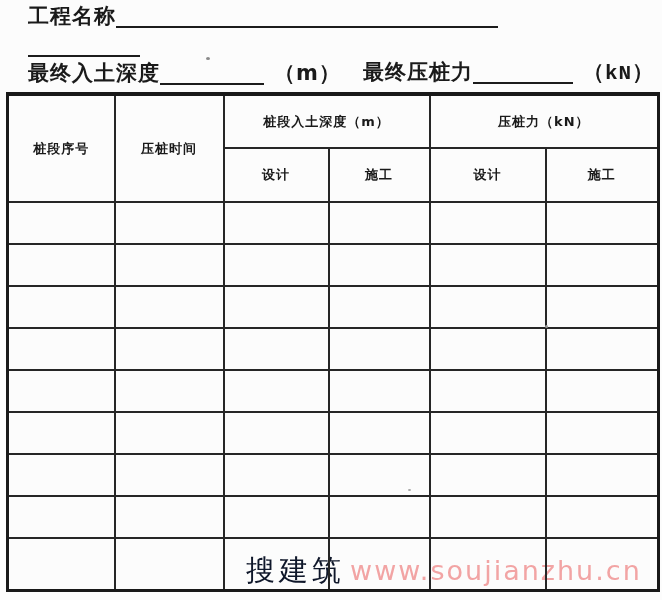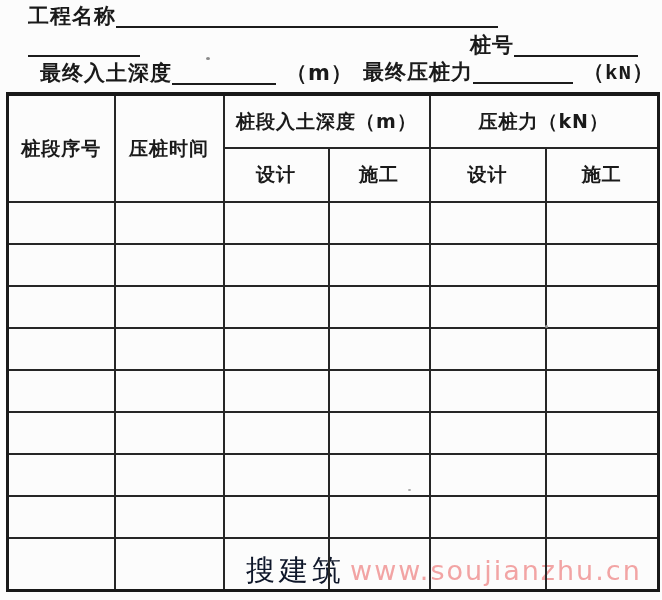--- a/index.html
+++ b/index.html
@@ -23,21 +23,21 @@
   .blank{
     display:inline-block;
     height:1em;
     border-bottom:2px solid #1c1c1c;
     vertical-align:-5px;
   }
   .unit{margin-left:10px;}
   .line1{top:4px;left:28px;}
   .line2{top:33px;left:28px;}
   .line2b{top:33px;left:470px;}
-  .line3{top:61px;left:40px;}
+  .line3{top:61px;left:28px;}
   .line3b{top:61px;left:363px;font-family:Liberation Mono, monospace;}
   .w-project{width:382px;}
   .w-date{width:112px;}
   .w-pileno{width:124px;}
   .w-depth{width:104px;}
   .w-force{width:100px;}
   
   .watermark{
     position:absolute;
     top:551px;left:246px;
@@ -66,21 +66,21 @@
     border-collapse:collapse;
     background:transparent;
   }
   table.record th,table.record td{
     border:2px solid #262626;
     padding:0;
     background:transparent;
   }
   table.record{border:3px solid #191919;border-top-width:4px;}
   table.record th{
-    font-size:19px;
+    font-size:13px;
     font-weight:700;
     letter-spacing:1px;
     text-align:center;
     vertical-align:middle;
     color:#1a1a1a;
   }
   tr.hrow{height:54px;}
   
   .speck{position:absolute;background:#8a8a8a;border-radius:50%;z-index:3;}
   .speck1{left:206px;top:57px;width:4px;height:3px;}
@@ -91,23 +91,20 @@
 <body>
 
 <div class="page">
 
   <div class="form-line line1">
     <span>工程名称</span><span class="blank w-project"></span>
   </div>
 
   <div class="form-line line2">
     <span class="blank w-date"></span>
-  </div>
-  <div class="form-line line2b">
-    <span>桩号</span><span class="blank w-pileno"></span>
   </div>
 
   <div class="form-line line3">
     <span>最终入土深度</span><span class="blank w-depth"></span><span class="unit">（m）</span>
   </div>
   <div class="form-line line3b">
     <span>最终压桩力</span><span class="blank w-force"></span><span class="unit">（kN）</span>
   </div>
 
   <div class="watermark">

